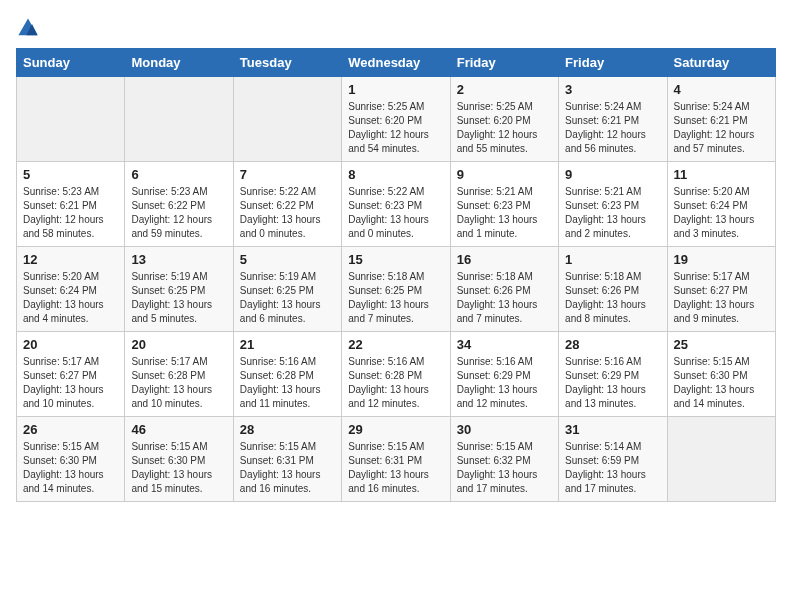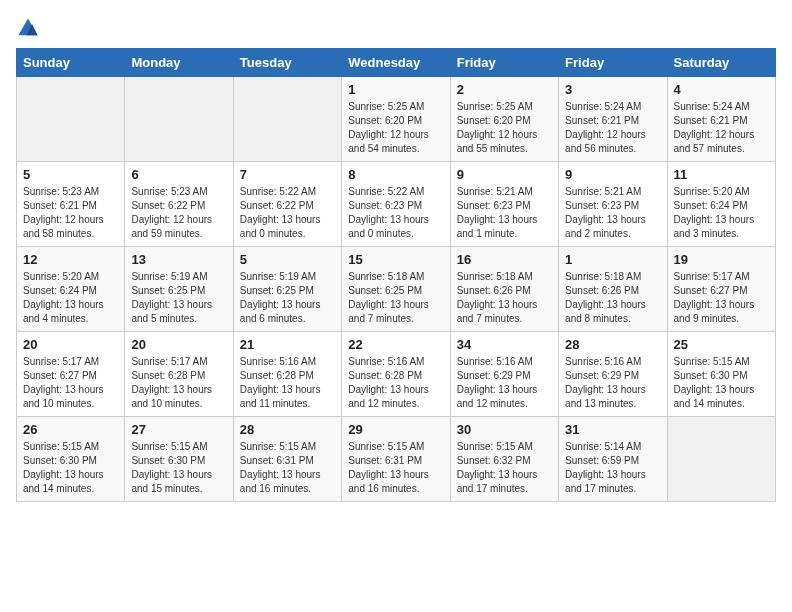--- a/index.html
+++ b/index.html
@@ -314,21 +314,21 @@
       </tr>
       <tr>
         <td>
           <div class="day-num">26</div>
           <div class="day-info" style="white-space: pre-line;">Sunrise: 5:15 AM
 Sunset: 6:30 PM
 Daylight: 13 hours
 and 14 minutes.</div>
         </td>
         <td>
-          <div class="day-num">27</div>
+          <div class="day-num">46</div>
           <div class="day-info" style="white-space: pre-line;">Sunrise: 5:15 AM
 Sunset: 6:30 PM
 Daylight: 13 hours
 and 15 minutes.</div>
         </td>
         <td>
           <div class="day-num">28</div>
           <div class="day-info" style="white-space: pre-line;">Sunrise: 5:15 AM
 Sunset: 6:31 PM
 Daylight: 13 hours

